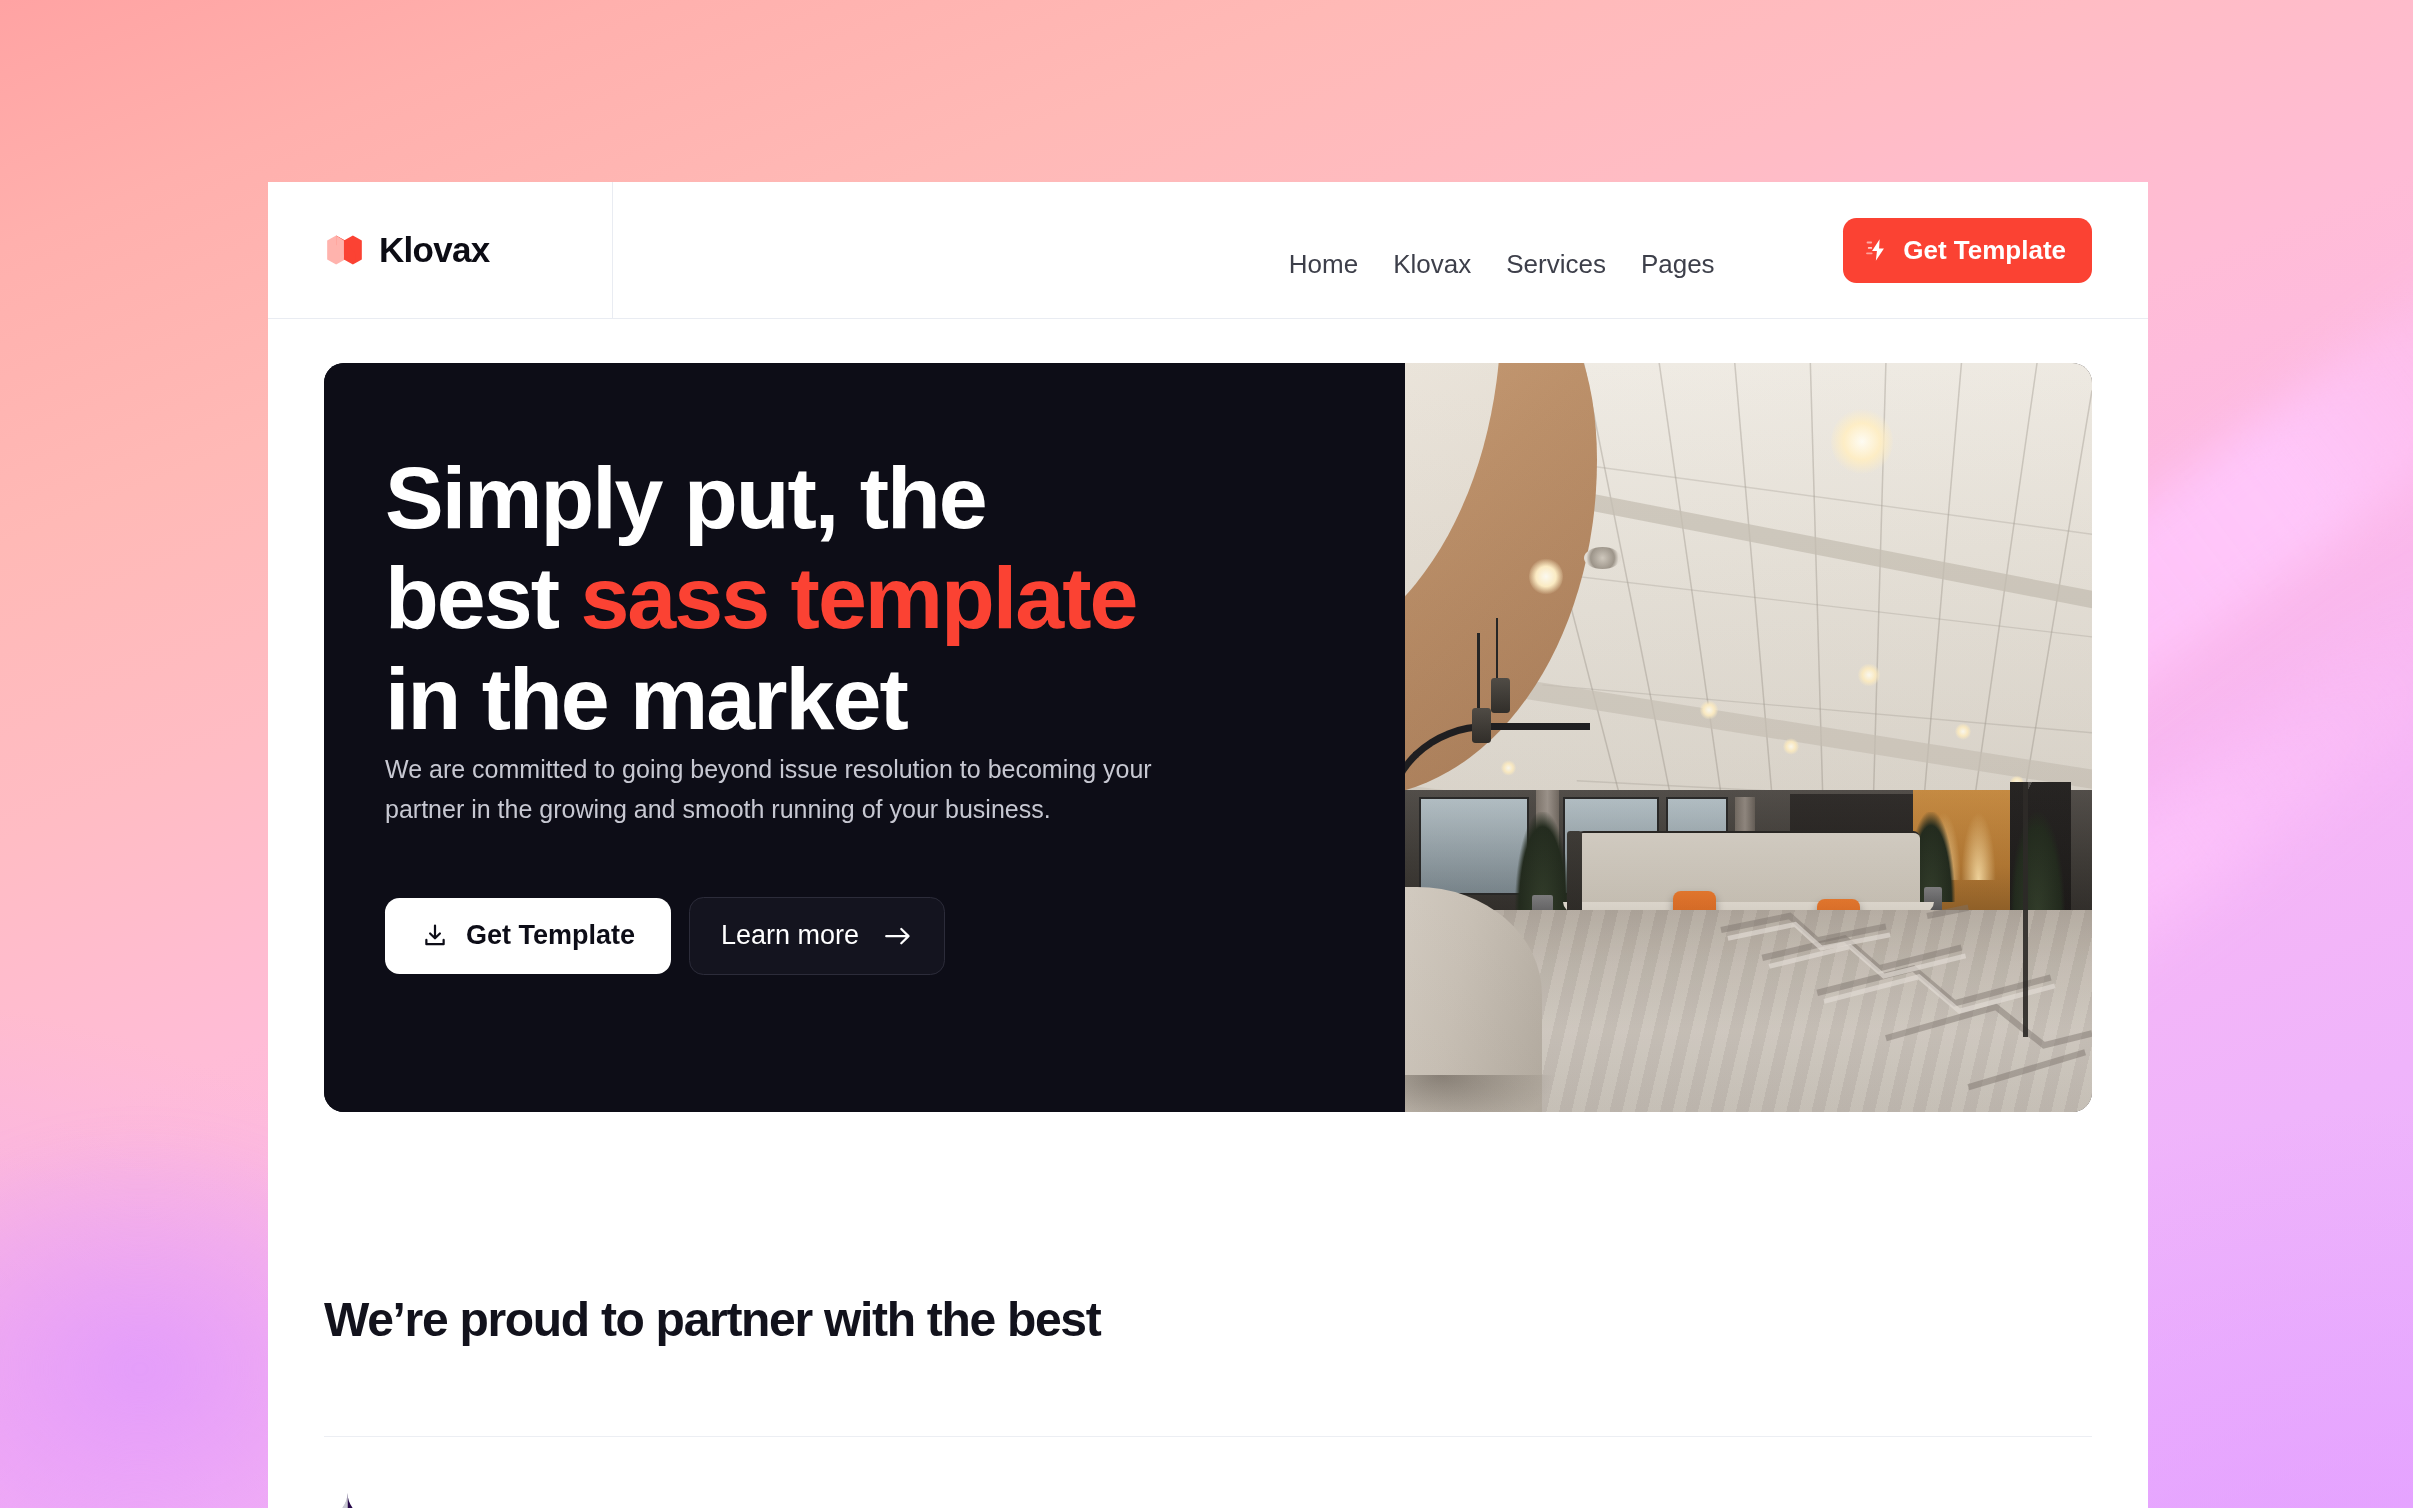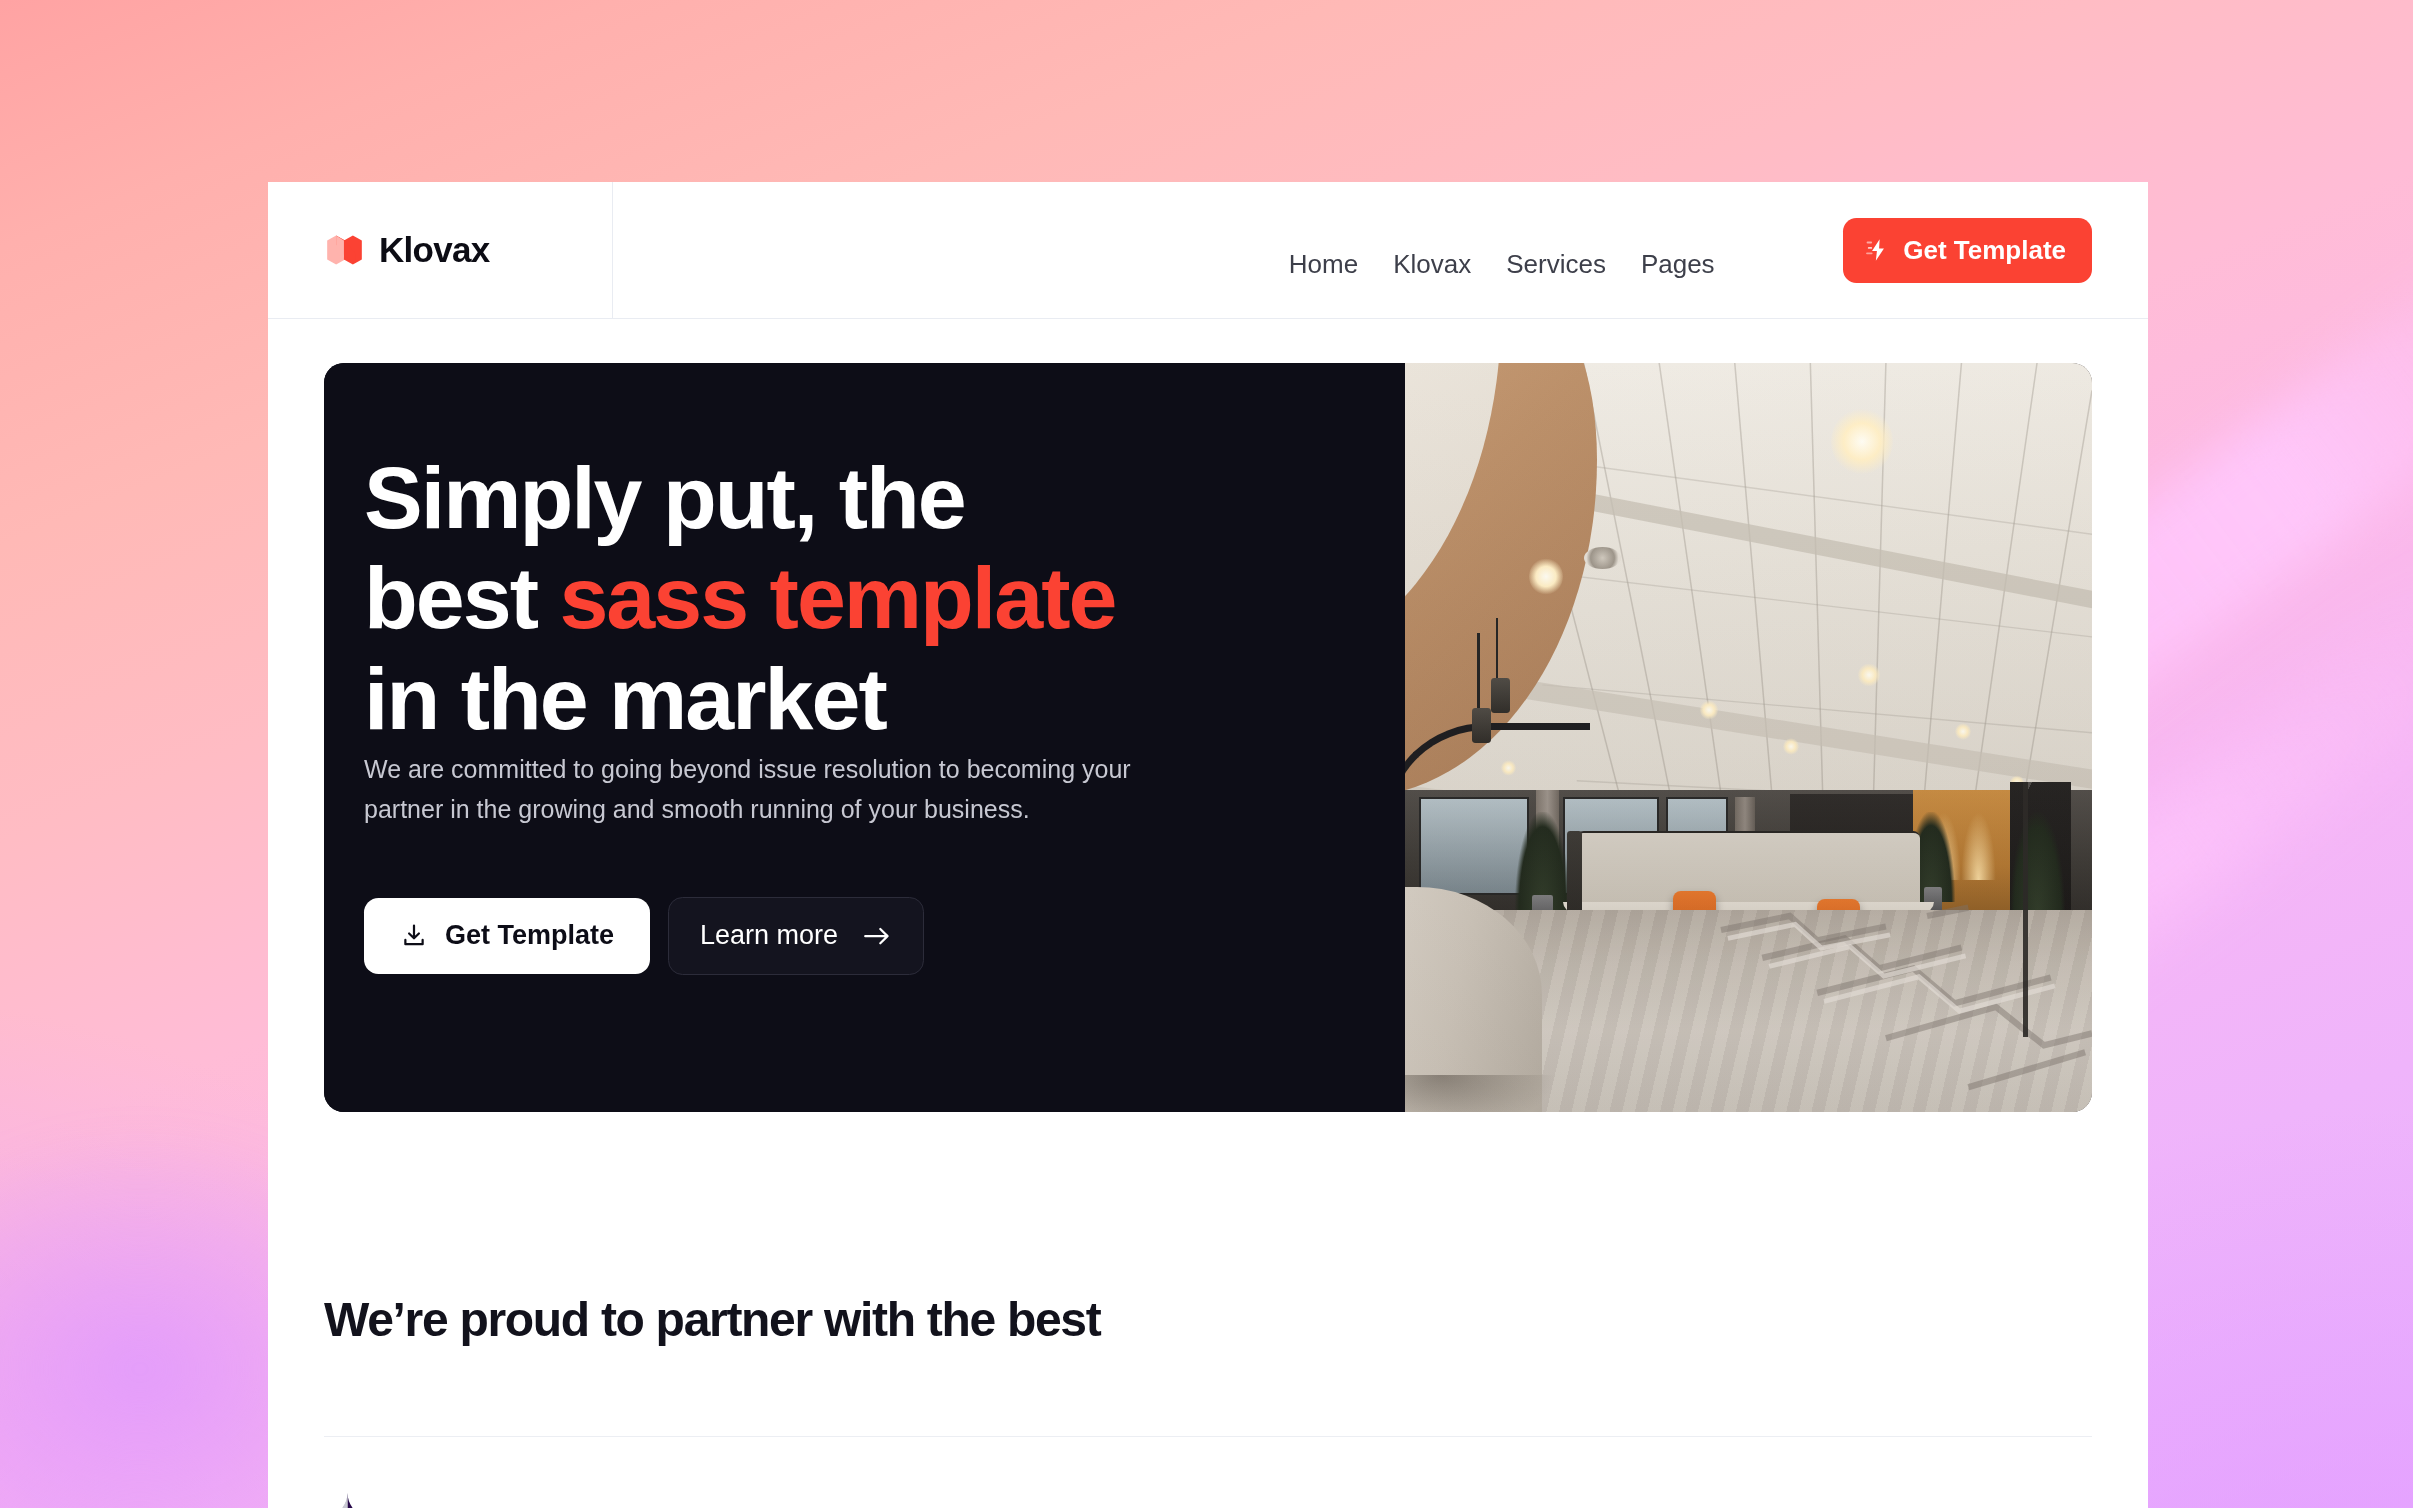--- a/index.html
+++ b/index.html
@@ -135,21 +135,21 @@
     height: 749px;
     border-radius: 20px;
     overflow: hidden;
     display: flex;
     background: #0d0d17;
   }
   #hero-copy {
     width: 1081px;
     flex: 0 0 1081px;
     background: #0d0d17;
-    padding: 85px 67px 0 40px;
+    padding: 85px 67px 0 61px;
   }
   #hero-title {
     font-size: 88px;
     line-height: 1.14;
     font-weight: 700;
     letter-spacing: -2px;
     color: #ffffff;
     max-width: 905px;
   }
   #hero-title .accent { color: #fb4233; margin-top: 47px; }

